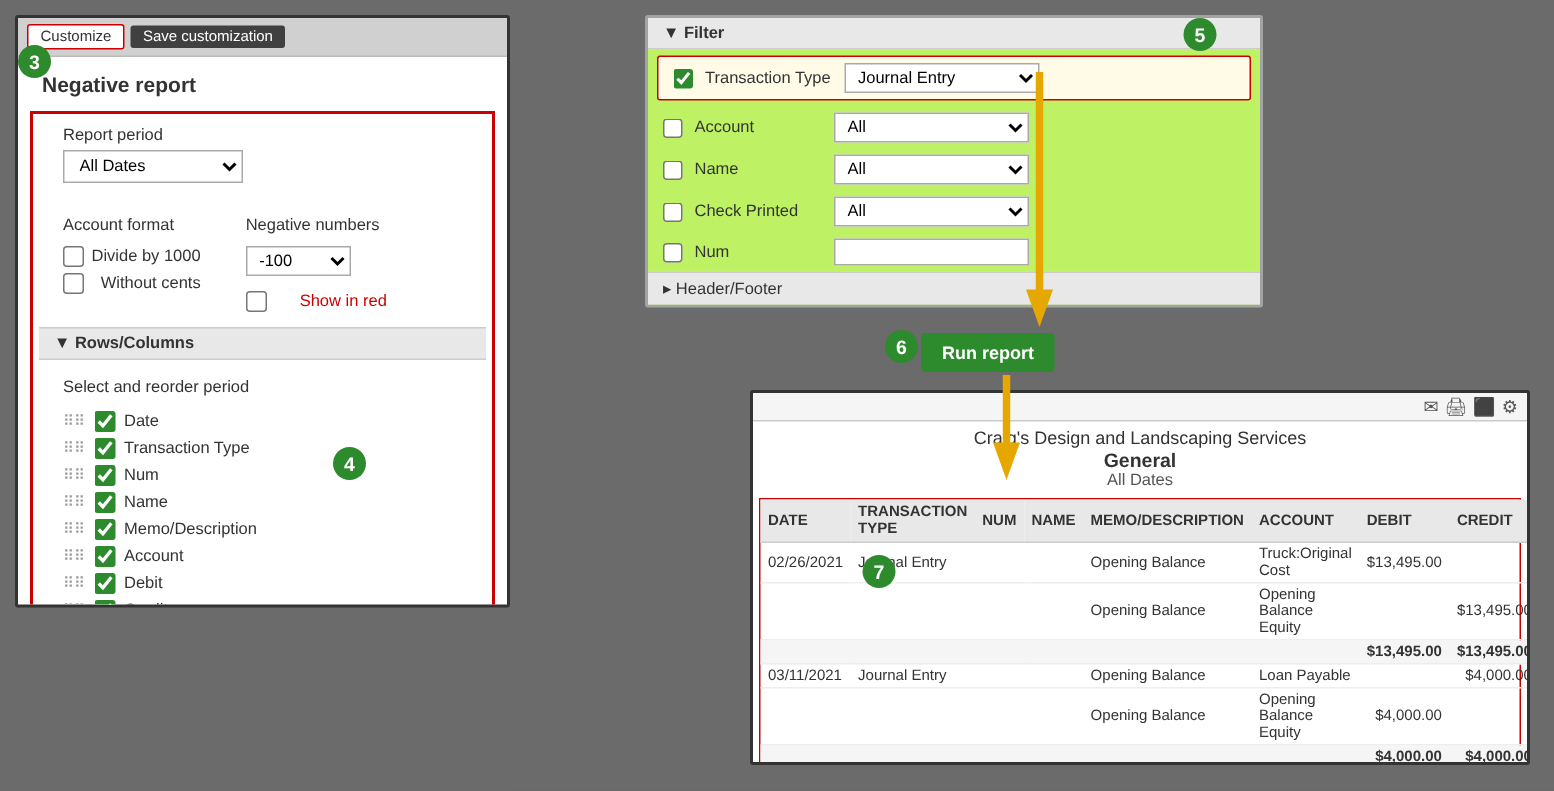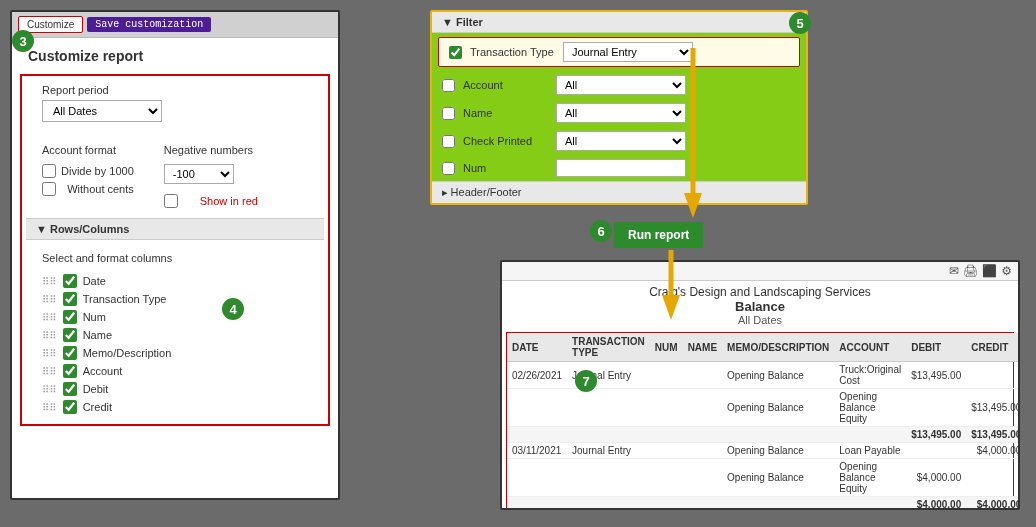--- a/index.html
+++ b/index.html
@@ -15,21 +15,21 @@
 
     
     .left-panel {
       position: absolute;
       top: 10px;
       left: 10px;
       width: 330px;
       background: #fff;
       border: 2px solid #333;
       border-radius: 2px;
-      height: 490px;
+      height: 395px;
       overflow: hidden;
     }
 
     .left-panel-toolbar {
       display: flex;
       background: #d0d0d0;
       padding: 4px 6px;
       gap: 4px;
       align-items: center;
       border-bottom: 1px solid #bbb;
@@ -39,28 +39,27 @@
       background: #fff;
       border: 1px solid #c00;
       color: #333;
       padding: 2px 8px;
       font-size: 10px;
       cursor: pointer;
       border-radius: 2px;
     }
 
     .btn-save-custom {
-      background: #4c1d95;
+      background: #404040;
       border: none;
       color: #fff;
       padding: 2px 8px;
       font-size: 10px;
       cursor: pointer;
       border-radius: 2px;
-      font-family: Liberation Mono, monospace;
     }
 
     .step-badge {
       width: 22px; height: 22px;
       border-radius: 50%;
       background: #2d8a2d;
       color: #fff;
       font-weight: bold;
       font-size: 13px;
       display: flex; align-items: center; justify-content: center;
@@ -198,23 +197,23 @@
       border: 2px solid #cc0000;
       margin: 4px 8px;
       padding: 4px;
     }
 
     
     .right-top-panel {
       position: absolute;
       top: 10px;
       left: 430px;
-      width: 378px;
-      background: #84cc16;
-      border: 2px solid #eab308;
+      width: 412px;
+      background: #bef264;
+      border: 2px solid #a3a3a3;
       border-radius: 2px;
     }
 
     .filter-header {
       background: #e8e8e8;
       padding: 4px 10px;
       font-size: 11px;
       font-weight: bold;
       color: #333;
       border-bottom: 1px solid #ccc;
@@ -405,21 +404,21 @@
   </style>
 </head>
 <body>
 
 <div class="left-panel">
   <div class="left-panel-toolbar">
     <button class="btn-customize">Customize</button>
     <button class="btn-save-custom">Save customization</button>
   </div>
 
-  <div class="customize-title">Customize report</div>
+  <div class="customize-title">Negative report</div>
 
   <div class="left-content-border">
 
     <div class="form-section">
       <span class="form-label">Report period</span>
       <select class="form-select">
         <option>All Dates</option>
       </select>
     </div>
 
@@ -445,21 +444,21 @@
           <span class="red-label">Show in red</span>
         </div>
       </div>
     </div>
 
     <div class="section-header">
       <span>▼ Rows/Columns</span>
     </div>
 
     <div class="columns-area">
-      <div class="columns-subtitle">Select and format columns</div>
+      <div class="columns-subtitle">Select and reorder period</div>
 
       <div>
         <div class="column-item">
           <span class="drag-handle">⠿⠿</span>
           <input type="checkbox" class="col-checkbox" checked="" style="">
           <span>Date</span>
         </div>
         <div class="column-item">
           <span class="drag-handle">⠿⠿</span>
           <input type="checkbox" class="col-checkbox" checked="" style="">
@@ -568,21 +567,21 @@
 
 <div class="right-bottom-panel">
   <div class="report-toolbar">
     <span class="report-toolbar-icon">✉</span>
     <span class="report-toolbar-icon">🖨</span>
     <span class="report-toolbar-icon">⬛</span>
     <span class="report-toolbar-icon">⚙</span>
   </div>
 
   <div class="report-company">Craig's Design and Landscaping Services</div>
-  <div class="report-title">Balance</div>
+  <div class="report-title">General</div>
   <div class="report-dates">All Dates</div>
 
   <div style="border: 1.5px solid #cc0000; margin: 2px 4px;">
     <table class="report-table">
       <thead>
         <tr>
           <th>DATE</th>
           <th>TRANSACTION TYPE</th>
           <th>NUM</th>
           <th>NAME</th>

